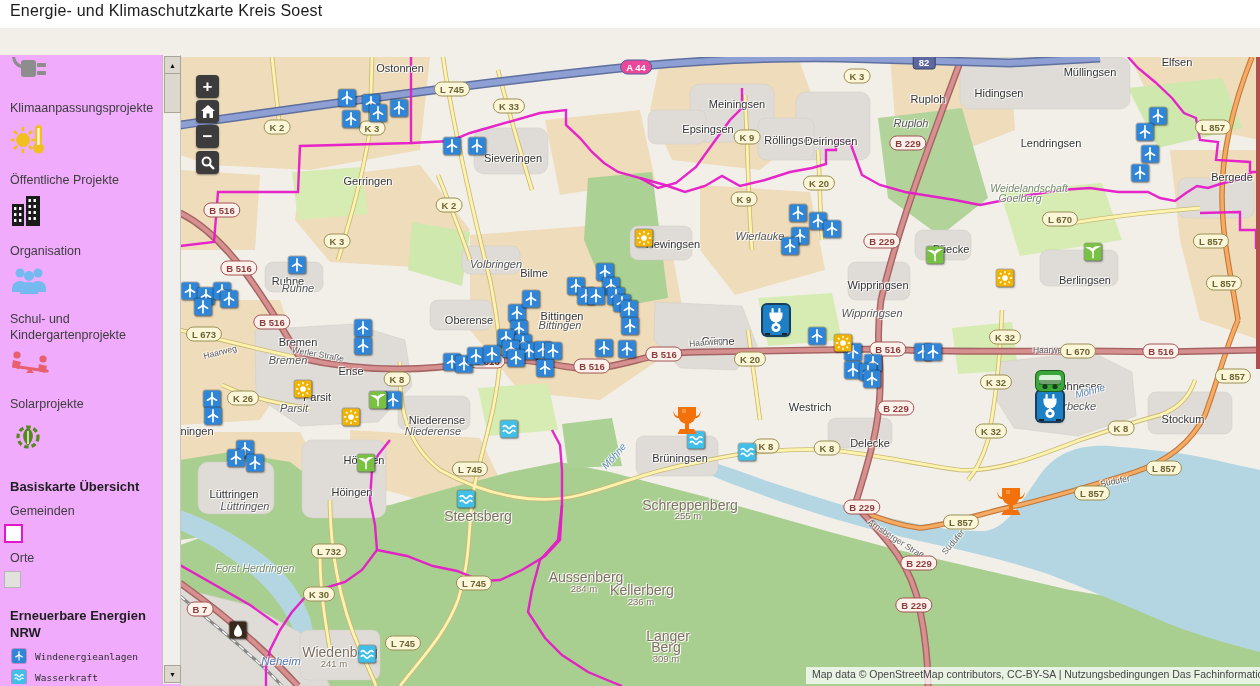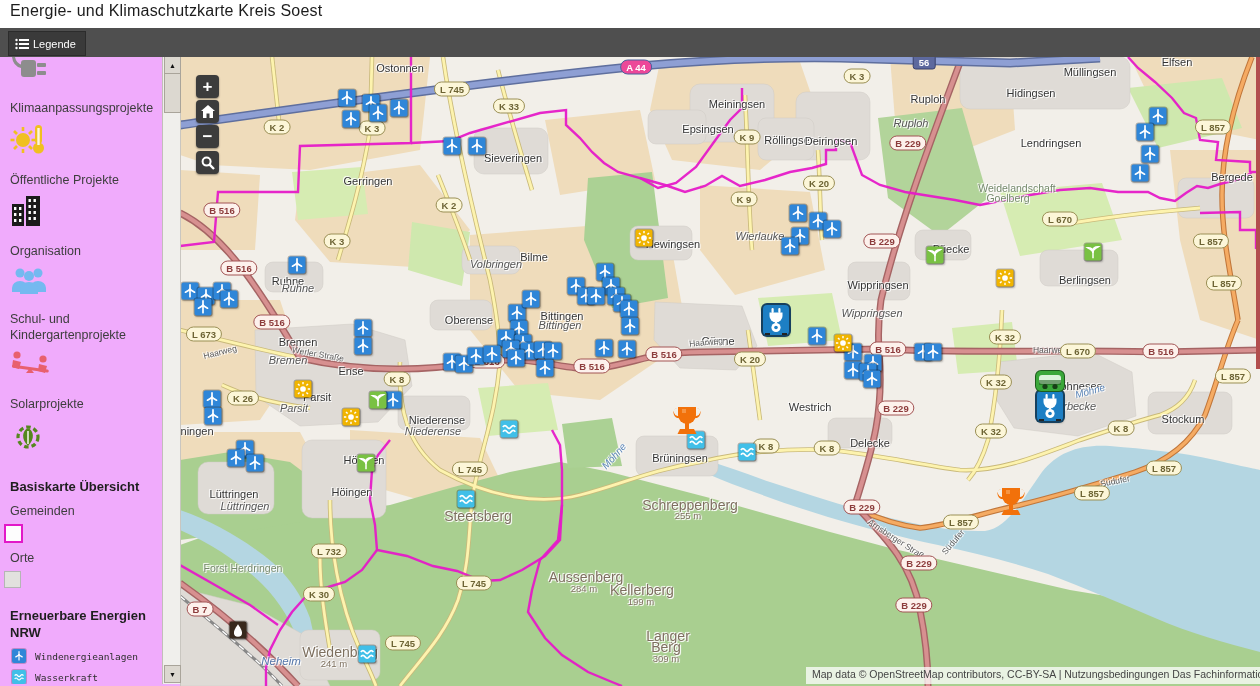--- a/index.html
+++ b/index.html
@@ -30,21 +30,21 @@
   .sbtn{position:absolute;left:1px;width:15px;height:16px;background:#dcd8d0;border:1px solid #a9a49a;font-size:7px;color:#111;display:flex;align-items:center;justify-content:center;cursor:pointer;}
   #sthumb{position:absolute;left:1px;top:18px;width:15px;height:38px;background:#dcd8d0;border:1px solid #a9a49a;}
   
   #mapArea{position:absolute;left:180px;top:57px;width:1080px;height:629px;overflow:hidden;background:#f2efe9;}
   #terrain{position:absolute;left:0;top:0;z-index:1;}
   #overlay{position:absolute;left:0;top:0;width:1080px;height:629px;z-index:2;}
   .ml{position:absolute;transform:translate(-50%,-50%);white-space:nowrap;pointer-events:none;
       text-shadow:0 0 2px #fff,0 0 2px #fff,1px 1px 0 rgba(255,255,255,.9),-1px -1px 0 rgba(255,255,255,.9);}
   .ml-t{font-size:11px;color:#333;}
   .ml-i{font-size:11px;font-style:italic;color:#555;}
-  .ml-a{font-size:10.5px;color:#74886a;}
+  .ml-a{font-size:10.5px;font-style:italic;color:#74886a;margin-left:12px;}
   .ml-p{font-size:14px;color:#7d6f5e;}
   .ml-v{font-size:9.5px;color:#7d6f5e;}
   .ml-w{font-size:10px;font-style:italic;color:#5c86b8;}
   .ml-s{font-size:8.5px;color:#5a5a5a;}
   .ml-c{font-size:11.5px;font-style:italic;color:#5577aa;}
   .bdg{position:absolute;transform:translate(-50%,-50%);white-space:nowrap;font-size:9.5px;font-weight:bold;
        padding:0px 5px;border-radius:8px;line-height:13px;pointer-events:none;}
   .bdg-b{background:#fdf1ec;border:1.5px solid #a25454;color:#8c3b3b;}
   .bdg-l{background:#fcf6d8;border:1.5px solid #9a8f55;color:#6d6434;}
   .bdg-k{background:#fcf6d8;border:1.5px solid #9a8f55;color:#6d6434;}
@@ -69,37 +69,20 @@
   #attrib{position:absolute;right:0px;bottom:2px;height:15px;max-width:446px;overflow:hidden;background:rgba(255,255,255,.75);
           font-size:10.5px;color:#444;padding:1px 2px 1px 6px;white-space:nowrap;z-index:15;}
   #redEdge{position:absolute;right:0;top:0;width:4px;height:312px;background:#b24e4e;z-index:14;}
 </style>
 </head>
 <body>
 <div id="app">
 
 <div id="titlebar">
   <div class="t">Energie- und Klimaschutzkarte Kreis Soest</div>
-</div>
-<div id="darkbar">
-  <div id="legendBtn">
-    <span>
-      <svg width="14" height="12" viewBox="0 0 14 12">
-            <g fill="#fff">
-              <circle cx="1.5" cy="2" r="1.2"></circle>
-              <circle cx="1.5" cy="6" r="1.2"></circle>
-              <circle cx="1.5" cy="10" r="1.2"></circle>
-              <rect x="4" y="1" width="10" height="2"></rect>
-              <rect x="4" y="5" width="10" height="2"></rect>
-              <rect x="4" y="9" width="10" height="2"></rect>
-            </g>
-          </svg>
-    </span>
-    <span>Legende</span>
-  </div>
 </div>
 
 <div id="sidebar">
   <div id="sideContent">
         <div class="cat">
           <div class="ic"><svg width="40" height="26" viewBox="0 0 40 26">
               <g fill="#8d8d8d">
                 <path d="M2 0 q1 9 9 11 l1 -3 q-6 -2 -7 -8 Z"></path>
                 <rect x="11" y="3" width="15" height="17" rx="3"></rect>
                 <rect x="27" y="6" width="9" height="4" rx="1"></rect>
@@ -383,21 +366,21 @@
         <div class="ml ml-t" style="left: 557px; top: 47px;">Meiningsen</div>
         <div class="ml ml-t" style="left: 651px; top: 84px;">Deiringsen</div>
         <div class="ml ml-t" style="left: 748px; top: 42px;">Ruploh</div>
         <div class="ml ml-i" style="left: 731px; top: 66px;">Ruploh</div>
         <div class="ml ml-t" style="left: 698px; top: 228px;">Wippringsen</div>
         <div class="ml ml-i" style="left: 692px; top: 256px;">Wippringsen</div>
         <div class="ml ml-t" style="left: 493px; top: 187px;">Hewingsen</div>
         <div class="ml ml-i" style="left: 580px; top: 179px;">Wierlauke</div>
         <div class="ml ml-t" style="left: 771px; top: 192px;">Büecke</div>
         <div class="ml ml-t" style="left: 910px; top: 15px;">Müllingsen</div>
-        <div class="ml ml-t" style="left: 819px; top: 36px; margin-left: 32px;">Hidingsen</div>
+        <div class="ml ml-t" style="left: 819px; top: 36px;">Hidingsen</div>
         <div class="ml ml-t" style="left: 997px; top: 5px;">Elfsen</div>
         <div class="ml ml-t" style="left: 871px; top: 86px;">Lendringsen</div>
         <div class="ml ml-t" style="left: 1052px; top: 120px;">Bergede</div>
         <div class="ml ml-t" style="left: 905px; top: 223px;">Berlingsen</div>
         <div class="ml ml-t" style="left: 538px; top: 284px;">Günne</div>
         <div class="ml ml-t" style="left: 630px; top: 350px;">Westrich</div>
         <div class="ml ml-t" style="left: 690px; top: 386px;">Delecke</div>
         <div class="ml ml-t" style="left: 1003px; top: 362px;">Stockum</div>
         <div class="ml ml-t" style="left: 897px; top: 329px;">Möhnesee</div>
         <div class="ml ml-i" style="left: 893px; top: 349px;">Körbecke</div>
@@ -408,53 +391,53 @@
         <div class="ml ml-t" style="left: 172px; top: 435px;">Höingen</div>
         <div class="ml ml-t" style="left: 118px; top: 285px;">Bremen</div>
         <div class="ml ml-i" style="left: 108px; top: 303px;">Bremen</div>
         <div class="ml ml-t" style="left: 171px; top: 314px;">Ense</div>
         <div class="ml ml-t" style="left: 137px; top: 340px;">Parsit</div>
         <div class="ml ml-i" style="left: 114px; top: 351px;">Parsit</div>
         <div class="ml ml-t" style="left: 108px; top: 224px;">Ruhne</div>
         <div class="ml ml-i" style="left: 118px; top: 231px;">Ruhne</div>
         <div class="ml ml-t" style="left: 289px; top: 263px;">Oberense</div>
         <div class="ml ml-i" style="left: 316px; top: 207px;">Volbringen</div>
-        <div class="ml ml-t" style="left: 354px; top: 200px;">Bilme</div>
+        <div class="ml ml-t" style="left: 354px; top: 216px;">Bilme</div>
         <div class="ml ml-t" style="left: 382px; top: 259px;">Bittingen</div>
         <div class="ml ml-i" style="left: 380px; top: 268px;">Bittingen</div>
         <div class="ml ml-t" style="left: 257px; top: 363px;">Niederense</div>
         <div class="ml ml-i" style="left: 253px; top: 374px;">Niederense</div>
         <div class="ml ml-t" style="left: 14px; top: 374px;">nningen</div>
         <div class="ml ml-c" style="left: 101px; top: 604px;">Neheim</div>
         <div class="ml ml-p" style="left: 298px; top: 459px;">Steetsberg</div>
         <div class="ml ml-a" style="left: 63px; top: 511px;">Forst Herdringen</div>
         <div class="ml ml-a" style="left: 837px; top: 131px;">Weidelandschaft</div>
         <div class="ml ml-a" style="left: 828px; top: 141px;">Goelberg</div>
         <div class="ml ml-p" style="left: 510px; top: 448px;">Schreppenberg</div>
         <div class="ml ml-v" style="left: 508px; top: 458px;">255 m</div>
         <div class="ml ml-p" style="left: 406px; top: 520px;">Aussenberg</div>
         <div class="ml ml-v" style="left: 404px; top: 531px;">284 m</div>
         <div class="ml ml-p" style="left: 462px; top: 533px;">Kellerberg</div>
-        <div class="ml ml-v" style="left: 461px; top: 544px;">199 m</div>
+        <div class="ml ml-v" style="left: 461px; top: 544px;">236 m</div>
         <div class="ml ml-p" style="left: 488px; top: 579px;">Langer</div>
         <div class="ml ml-p" style="left: 486px; top: 590px;">Berg</div>
         <div class="ml ml-v" style="left: 486px; top: 601px;">309 m</div>
         <div class="ml ml-p" style="left: 160px; top: 595px;">Wiedenberg</div>
         <div class="ml ml-v" style="left: 154px; top: 606px;">241 m</div>
         <div class="ml ml-s" style="left: 40px; top: 295px; transform: translate(-50%, -50%) rotate(-14deg);">Haarweg</div>
         <div class="ml ml-s" style="left: 526px; top: 285px; transform: translate(-50%, -50%) rotate(-6deg);">Haarweg</div>
         <div class="ml ml-s" style="left: 870px; top: 293px;">Haarweg</div>
         <div class="ml ml-s" style="left: 138px; top: 297px; transform: translate(-50%, -50%) rotate(10deg);">Werler Straße</div>
         <div class="ml ml-s" style="left: 718px; top: 483px; transform: translate(-50%, -50%) rotate(33deg);">Arnsberger Straße</div>
         <div class="ml ml-s" style="left: 773px; top: 485px; transform: translate(-50%, -50%) rotate(-50deg);">Südufer</div>
         <div class="ml ml-s" style="left: 935px; top: 424px; transform: translate(-50%, -50%) rotate(-12deg);">Südufer</div>
         <div class="ml ml-w" style="left: 910px; top: 334px; transform: translate(-50%, -50%) rotate(-15deg);">Möhne</div>
         <div class="ml ml-w" style="left: 434px; top: 399px; transform: translate(-50%, -50%) rotate(-48deg);">Möhne</div>
         <div class="bdg bdg-a" style="left: 456px; top: 10px;">A 44</div>
-        <div class="bdg bdg-x" style="left: 744px; top: 5px;">56</div>
+        <div class="bdg bdg-x" style="left: 744px; top: 5px;">82</div>
         <div class="bdg bdg-b" style="left: 42px; top: 153px;">B 516</div>
         <div class="bdg bdg-b" style="left: 59px; top: 211px;">B 516</div>
         <div class="bdg bdg-b" style="left: 92px; top: 265px;">B 516</div>
         <div class="bdg bdg-b" style="left: 307px; top: 304px;">B 516</div>
         <div class="bdg bdg-b" style="left: 412px; top: 309px;">B 516</div>
         <div class="bdg bdg-b" style="left: 484px; top: 297px;">B 516</div>
         <div class="bdg bdg-b" style="left: 708px; top: 292px;">B 516</div>
         <div class="bdg bdg-b" style="left: 981px; top: 294px;">B 516</div>
         <div class="bdg bdg-b" style="left: 728px; top: 86px;">B 229</div>
         <div class="bdg bdg-b" style="left: 702px; top: 184px;">B 229</div>

